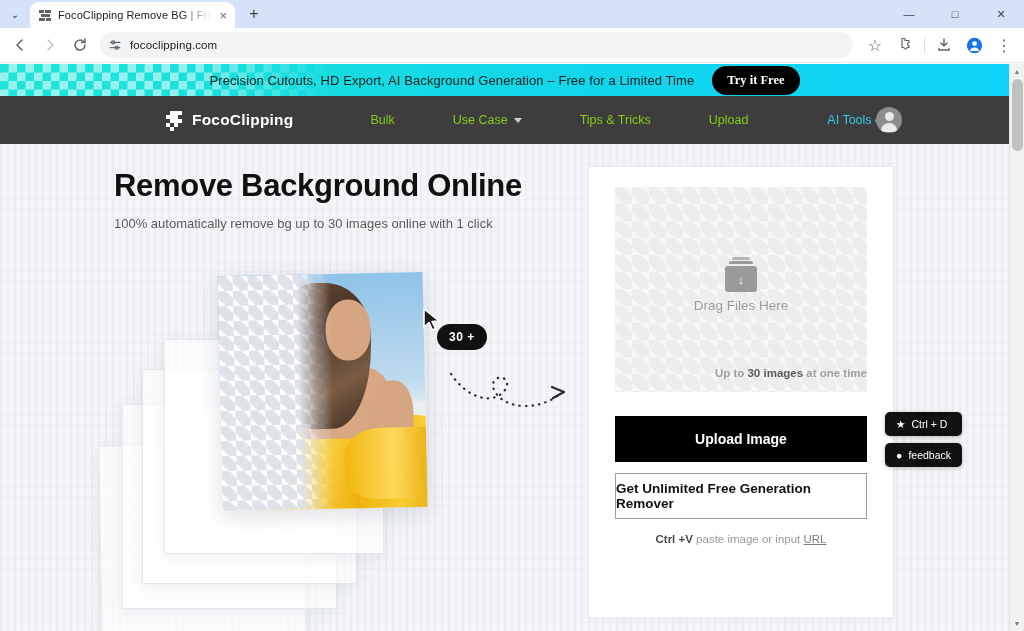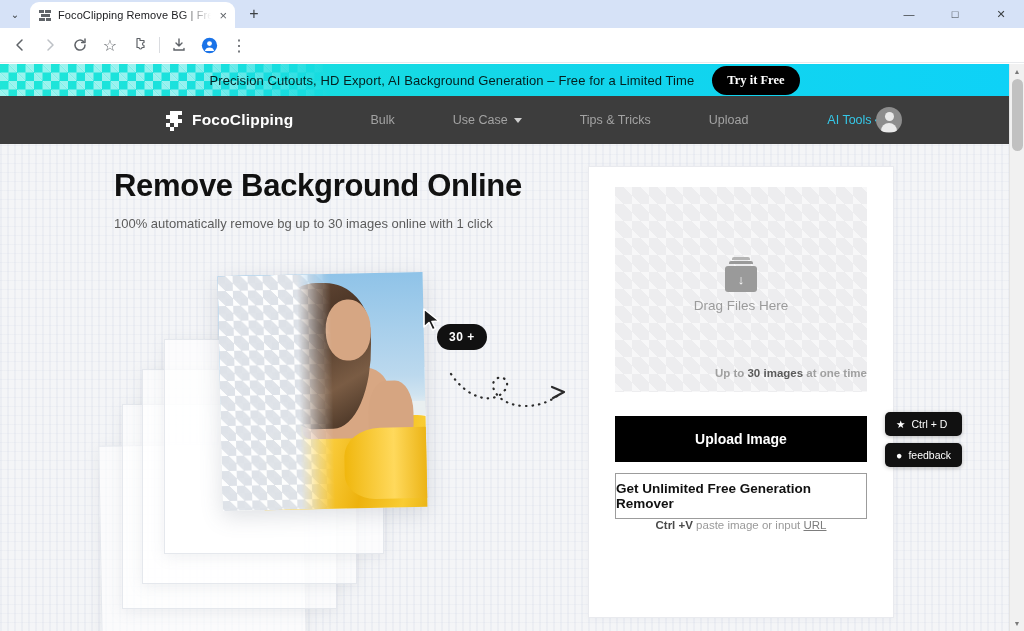--- a/index.html
+++ b/index.html
@@ -118,21 +118,21 @@
   .nav {
     height: 48px; width: 1009px; background: #3d3d3d;
     display: flex; align-items: center; position: relative;
   }
   .nav-logo { display: flex; align-items: center; gap: 9px; margin-left: 166px; }
   .logo-mark { width: 17px; height: 19px; position: relative; }
   .logo-mark i { position: absolute; width: 4px; height: 4px; background: #fff; }
   .logo-text { color: #fff; font-size: 15.5px; font-weight: 700; letter-spacing: .2px; }
   .nav-links { display: flex; align-items: center; margin-left: 77px; }
   .nav-link {
-    color: #a3a3a3; font-size: 12.5px; padding: 0 0; margin-right: 58px;
+    color: #84cc16; font-size: 12.5px; padding: 0 0; margin-right: 58px;
     display: flex; align-items: center; gap: 6px; white-space: nowrap;
   }
   .nav-link.ai { color: #35c8e8; font-weight: 500; gap: 3px; margin-right: 0; margin-left: 21px; }
   .chev {
     width: 0; height: 0; border-left: 4px solid transparent;
     border-right: 4px solid transparent; border-top: 5px solid #cfcfcf;
   }
   .spark { color: #35c8e8; font-size: 10px; }
   .nav-avatar {
     position: absolute; right: 107px; width: 26px; height: 26px;
@@ -269,21 +269,21 @@
     margin-top: 24px; height: 46px; background: #000; color: #fff;
     font-size: 14px; font-weight: 700; display: flex; align-items: center;
     justify-content: center; width: 100%;
   }
   .btn-secondary {
     margin-top: 11px; height: 46px; background: #fff; color: #111;
     border: 1px solid #9c9c9c; font-size: 13.5px; font-weight: 700;
     display: flex; align-items: center; justify-content: center; width: 100%;
   }
   .paste-hint {
-    text-align: center; font-size: 11.5px; color: #9a9a9a;
+    margin-top: 14px; text-align: center; font-size: 11.5px; color: #9a9a9a;
   }
   .paste-hint b { color: #4a4a4a; }
   .paste-hint u { color: #7d7d7d; }
 
   
   .side-widgets {
     position: absolute; right: 62px; top: 348px; display: flex;
     flex-direction: column; gap: 7px; z-index: 5;
   }
   .pill {
@@ -342,20 +342,31 @@
     <div class="tb-icon fwd">
       <svg width="16" height="16" viewBox="0 0 16 16">
           <path d="M6 3l5 5-5 5" stroke="currentColor" stroke-width="1.5" fill="none" stroke-linecap="round" stroke-linejoin="round"></path>
         </svg>
     </div>
     <div class="tb-icon">
       <svg width="16" height="16" viewBox="0 0 16 16">
           <path d="M13 8a5 5 0 1 1-1.6-3.6" stroke="currentColor" stroke-width="1.5" fill="none" stroke-linecap="round"></path>
           <path d="M13 2v3.4h-3.4" stroke="currentColor" stroke-width="1.5" fill="none" stroke-linecap="round" stroke-linejoin="round"></path>
         </svg>
+    </div>
+    <div class="omnibox">
+      <span class="omni-icon">
+        <svg width="14" height="14" viewBox="0 0 16 16">
+          <line x1="2" y1="5" x2="14" y2="5" stroke="currentColor" stroke-width="1.3"></line>
+          <line x1="2" y1="11" x2="14" y2="11" stroke="currentColor" stroke-width="1.3"></line>
+          <circle cx="6" cy="5" r="1.9" fill="none" stroke="currentColor" stroke-width="1.3"></circle>
+          <circle cx="10" cy="11" r="1.9" fill="none" stroke="currentColor" stroke-width="1.3"></circle>
+        </svg>
+      </span>
+      <span class="omnibox-url">fococlipping.com</span>
     </div>
     <div class="tb-icon">☆</div>
     <div class="tb-icon">
       <svg width="16" height="16" viewBox="0 0 16 16">
           <path d="M6 2.5h4v2a1.5 1.5 0 1 0 0 3v2H8a1.5 1.5 0 1 1-3 0H3v-9h3z" fill="none" stroke="currentColor" stroke-width="1.2" stroke-linejoin="round" transform="translate(2,1)"></path>
         </svg>
     </div>
     <div class="tb-sep"></div>
     <div class="tb-icon">
       <svg width="16" height="16" viewBox="0 0 16 16">

